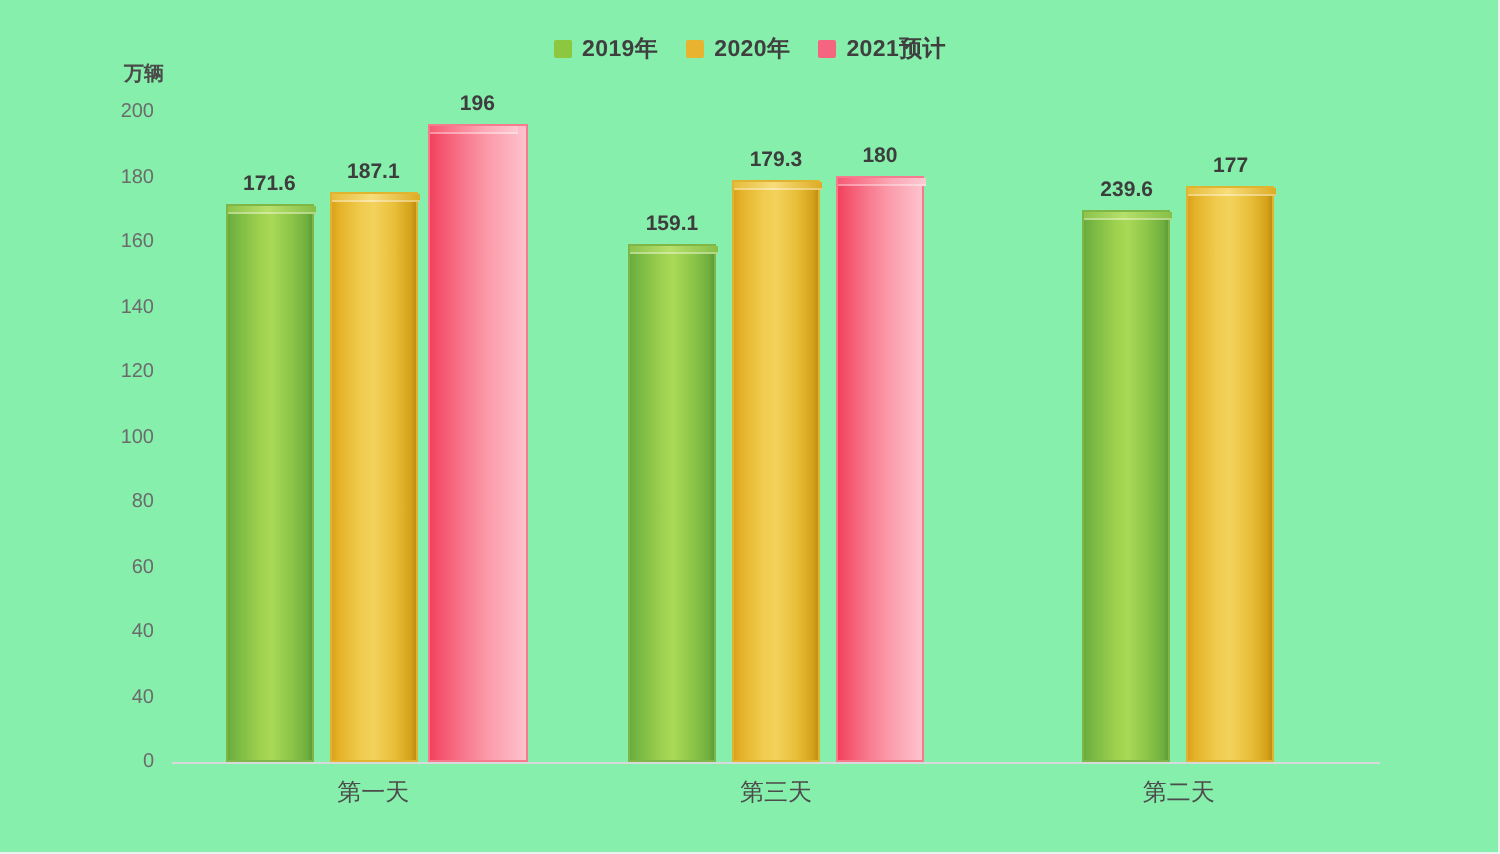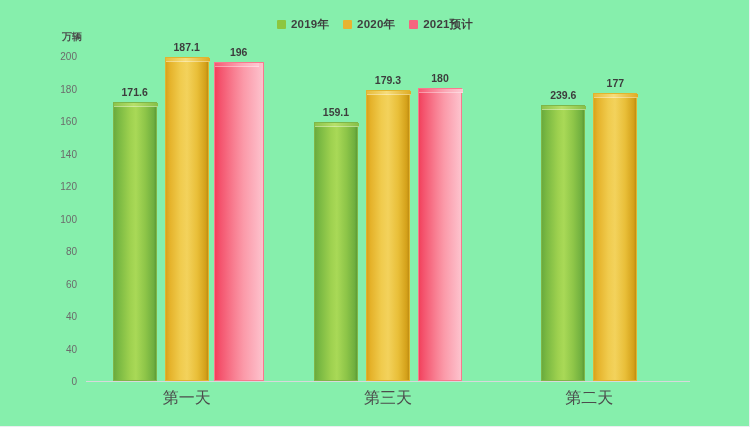--- a/index.html
+++ b/index.html
@@ -198,21 +198,21 @@
   .cats {
     position: absolute;
     left: 86px;
     top: 388px;
     width: 604px;
     display: flex;
   }
   .cat {
     flex: 1 1 0;
     text-align: center;
-    font-size: 16px;
+    font-size: 12px;
     color: #4c4c4c;
     white-space: nowrap;
   }
 </style>
 </head>
 <body>
 
 <div id="chart-root">
 
   <div class="frame-right"></div>
@@ -252,21 +252,21 @@
       </div>
     <div class="groups" id="groups">
         <div class="group">
           <div class="bar-wrap s0">
             <div class="bar" style="height: 279px;">
               <div class="bar-top"></div>
               <div class="bar-label">171.6</div>
             </div>
           </div>
           <div class="bar-wrap s1">
-            <div class="bar" style="height: 324px;">
+            <div class="bar" style="height: 285px;">
               <div class="bar-top"></div>
               <div class="bar-label">187.1</div>
             </div>
           </div>
           <div class="bar-wrap s2">
             <div class="bar" style="height: 319px; padding-left: 48px;">
               <div class="bar-top"></div>
               <div class="bar-label">196</div>
             </div>
           </div>

